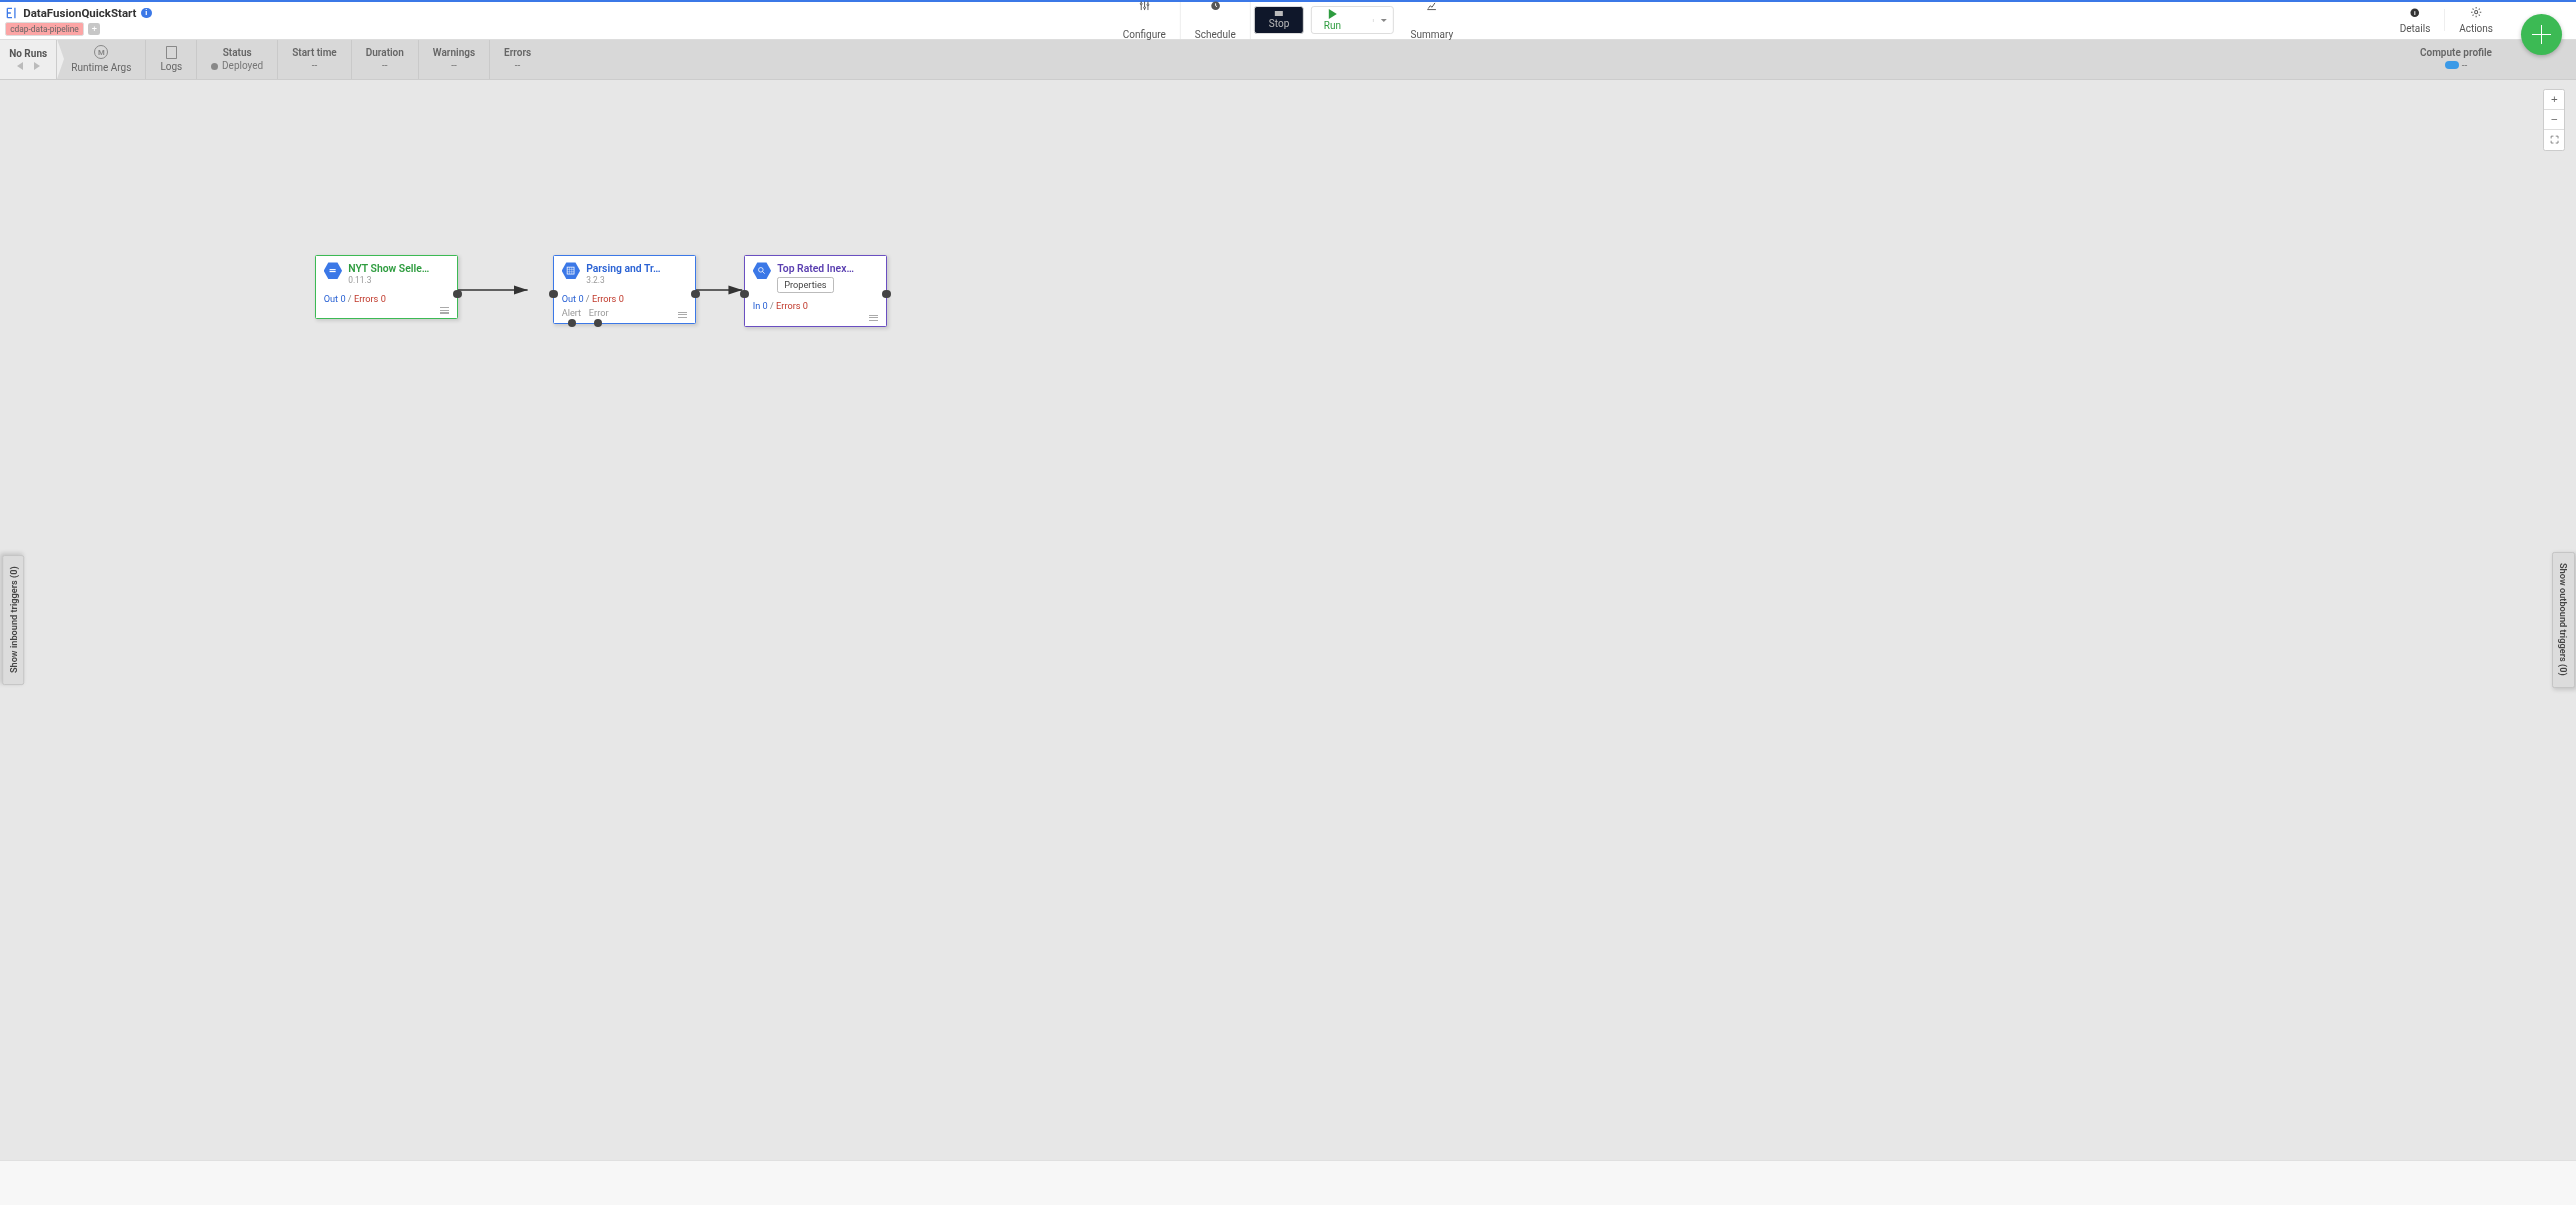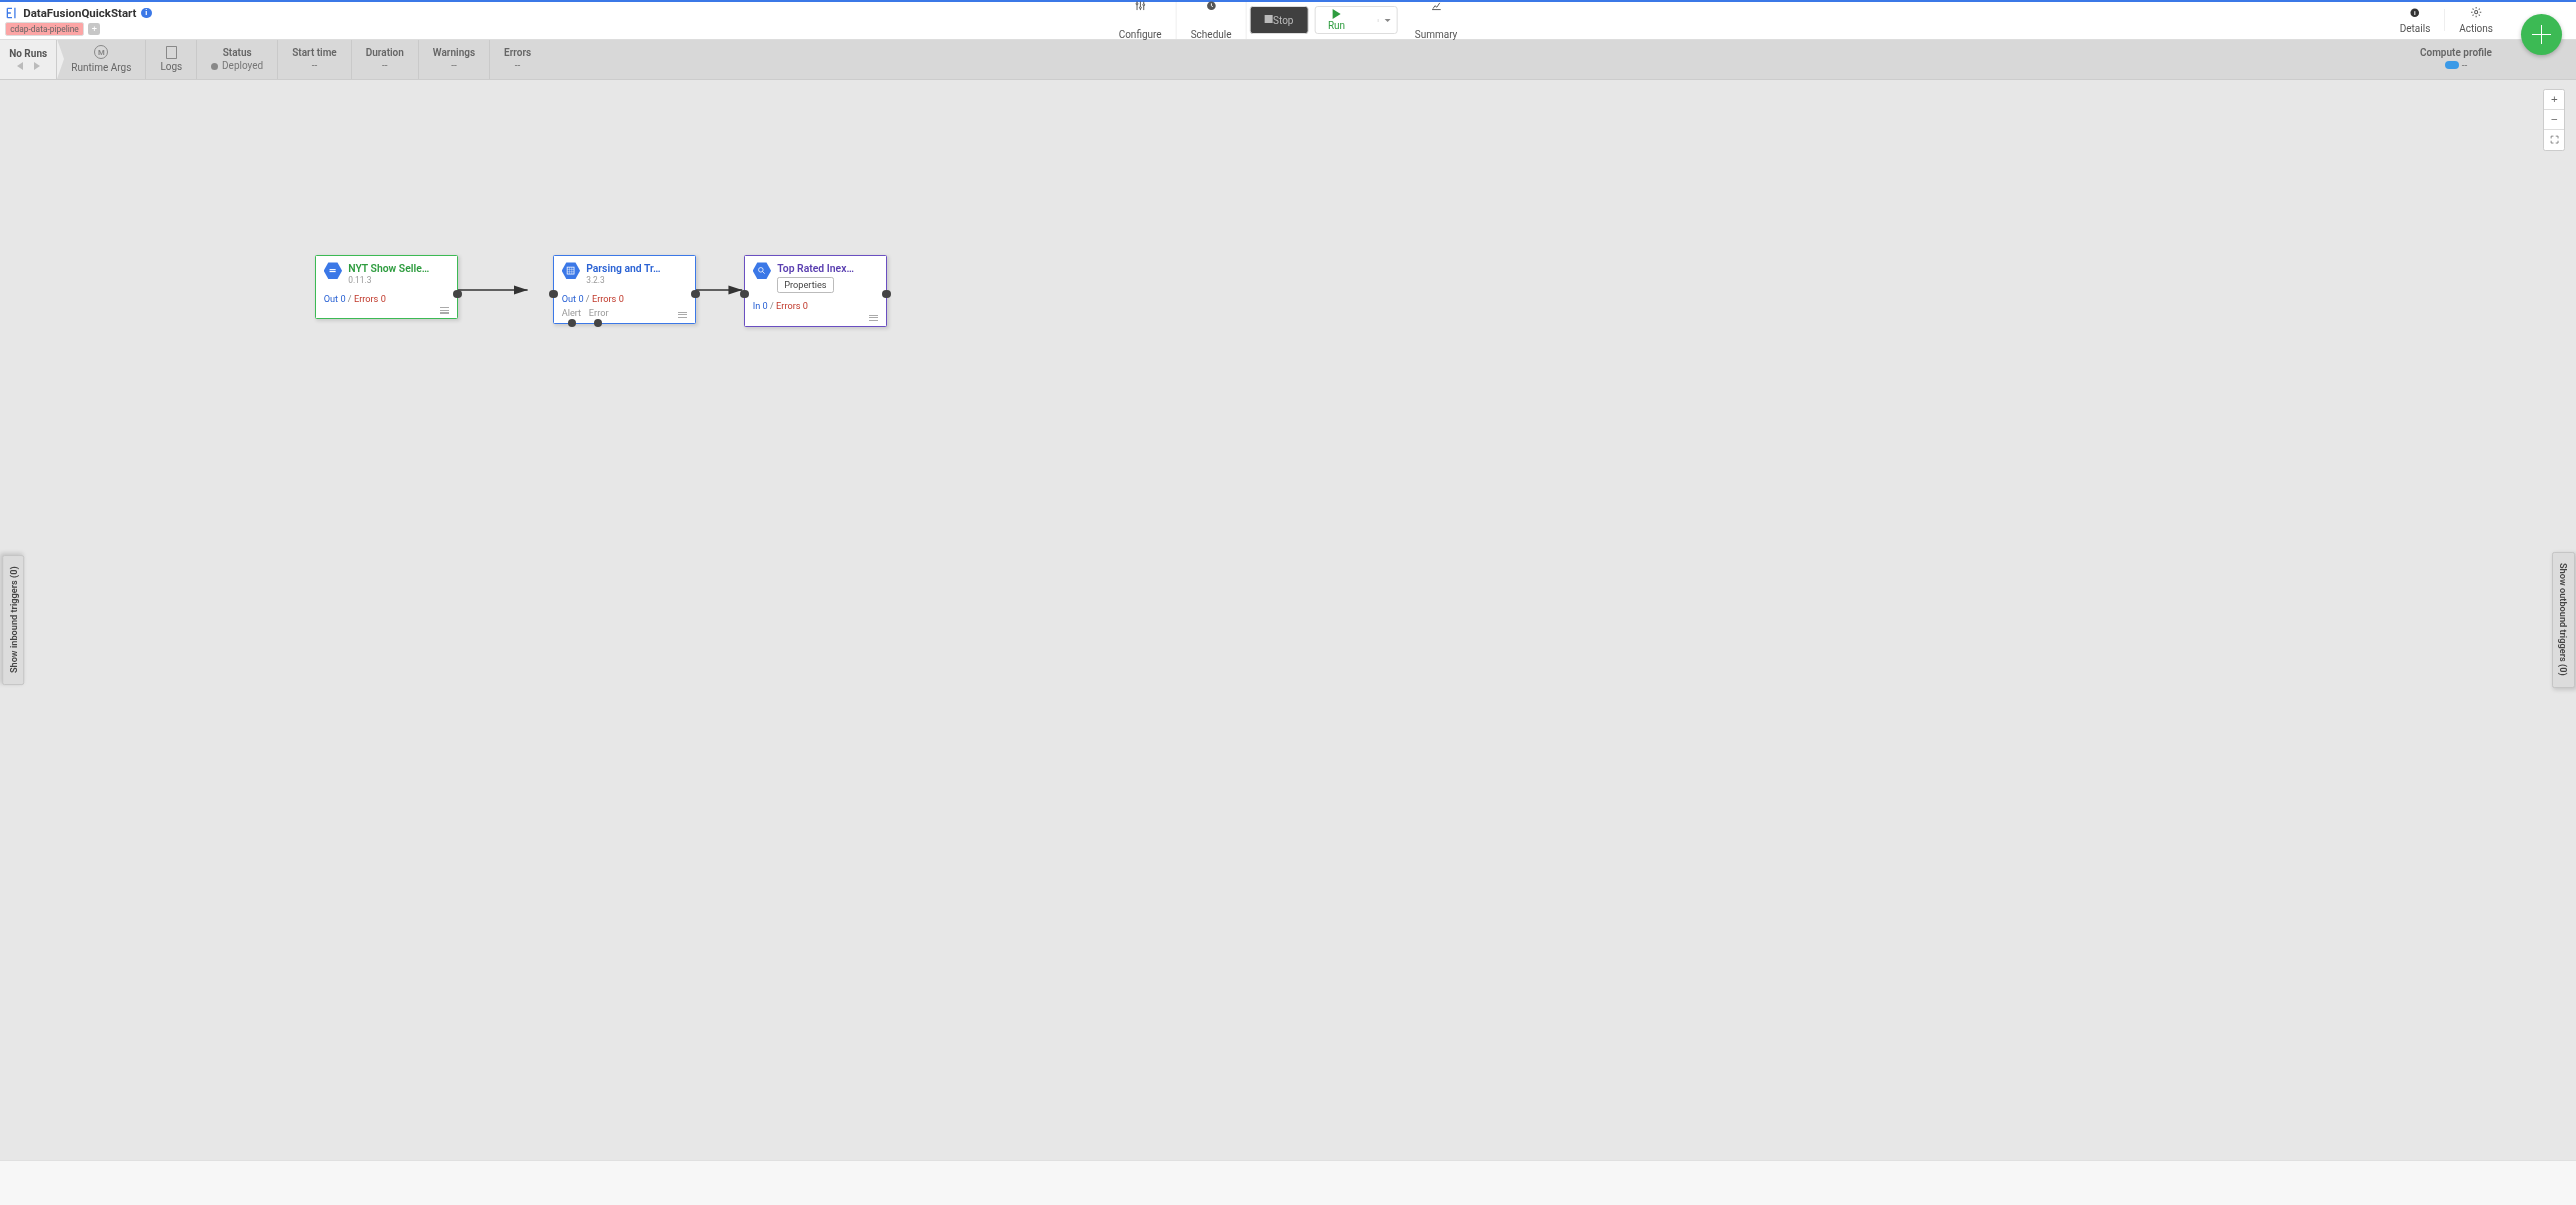--- a/index.html
+++ b/index.html
@@ -63,23 +63,23 @@
   .hc-btn {
     display: flex; flex-direction: column; align-items: center; justify-content: center;
     padding: 0 14px; gap: 14px;
     color: #555; font-size: 10px;
     border-right: 0.8px solid #eee;
   }
   .hc-btn:last-child { border-right: none; }
   .hc-btn .ico { font-size: 11.5px; color: #555; }
   .hc-run-wrap { display: flex; align-items: center; border: 0.8px solid #ddd; border-radius: 3.1px; margin: 4.6px 3.1px; gap: 20px; }
   .hc-stop {
-    display: flex; flex-direction: row; align-items: center; justify-content: center;
+    display: flex; flex-direction: column; align-items: center; justify-content: center;
     padding: 4px 14px; color: #bbb; font-size: 10px;
-    border: 0.8px solid #ddd; border-radius: 3.1px; margin: 4.6px 3.1px; background: #404040;
+    border: 0.8px solid #ddd; border-radius: 3.1px; margin: 4.6px 3.1px; background: #0f172a;
   }
   .hc-stop .sq { width: 8.4px; height: 8.4px; background: #bbb; margin-bottom: 1.5px; }
   .hc-run {
     display: flex; flex-direction: column; align-items: center; justify-content: center;
     padding: 0 12.3px; color: #2e9c3f; font-size: 10px;
   }
   .hc-run .tri {
     width: 0; height: 0; border-left: 8.4px solid #2e9c3f;
     border-top: 5.4px solid transparent; border-bottom: 5.4px solid transparent;
     margin-bottom: 1.5px;

